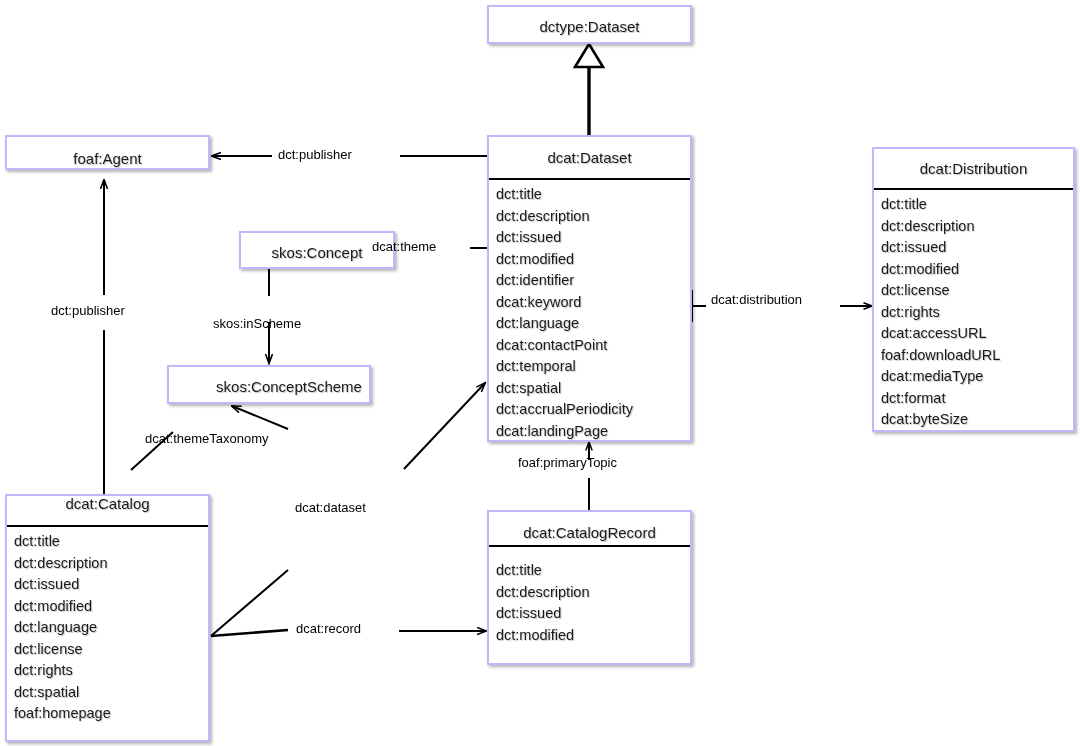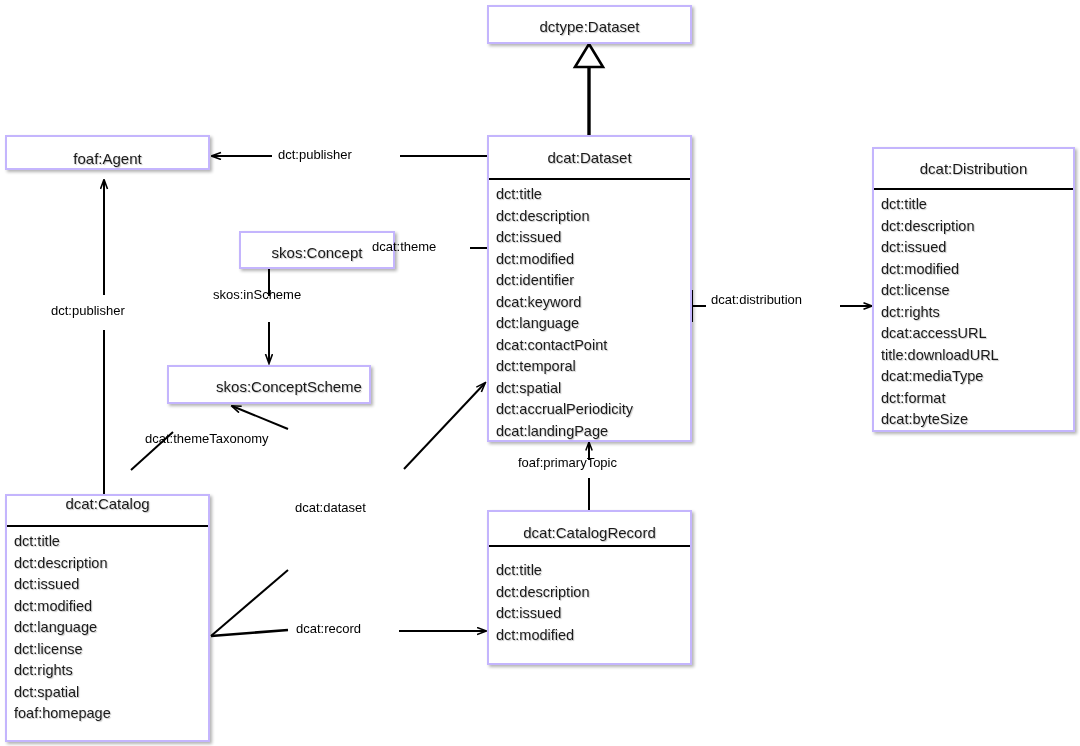--- a/index.html
+++ b/index.html
@@ -164,21 +164,21 @@
   <div class="uml-box has-attrs" style="left:872px; top:147px; width:203px; height:285px;">
     <div class="uml-title" style="padding-top:12px; padding-bottom:12px;">dcat:Distribution</div>
     <div class="uml-attrs">
       <div class="uml-attr">dct:title</div>
       <div class="uml-attr">dct:description</div>
       <div class="uml-attr">dct:issued</div>
       <div class="uml-attr">dct:modified</div>
       <div class="uml-attr">dct:license</div>
       <div class="uml-attr">dct:rights</div>
       <div class="uml-attr">dcat:accessURL</div>
-      <div class="uml-attr">title:downloadURL</div>
+      <div class="uml-attr">foaf:downloadURL</div>
       <div class="uml-attr">dcat:mediaType</div>
       <div class="uml-attr">dct:format</div>
       <div class="uml-attr">dcat:byteSize</div>
     </div>
   </div>
 
   <div class="uml-box has-attrs" style="left:5px; top:494px; width:205px; height:248px;">
     <div class="uml-title" style="padding-bottom:14px;">dcat:Catalog</div>
     <div class="uml-attrs">
       <div class="uml-attr">dct:title</div>
@@ -202,21 +202,21 @@
       <div class="uml-attr">dct:modified</div>
     </div>
   </div>
 
   <div class="edge-label" style="left:278px; top:148px;">dct:publisher</div>
 
   <div class="edge-label" style="left:51px; top:304px;">dct:publisher</div>
 
   <div class="edge-label" style="left:372px; top:240px;">dcat:theme</div>
 
-  <div class="edge-label" style="left:213px; top:288px;">skos:inScheme</div>
+  <div class="edge-label" style="left:213px; top:317px;">skos:inScheme</div>
 
   <div class="edge-label" style="left:145px; top:432px;">dcat:themeTaxonomy</div>
 
   <div class="edge-label" style="left:711px; top:293px;">dcat:distribution</div>
 
   <div class="edge-label" style="left:295px; top:501px;">dcat:dataset</div>
 
   <div class="edge-label" style="left:296px; top:622px;">dcat:record</div>
 
   <div class="edge-label" style="left:518px; top:456px;">foaf:primaryTopic</div>

